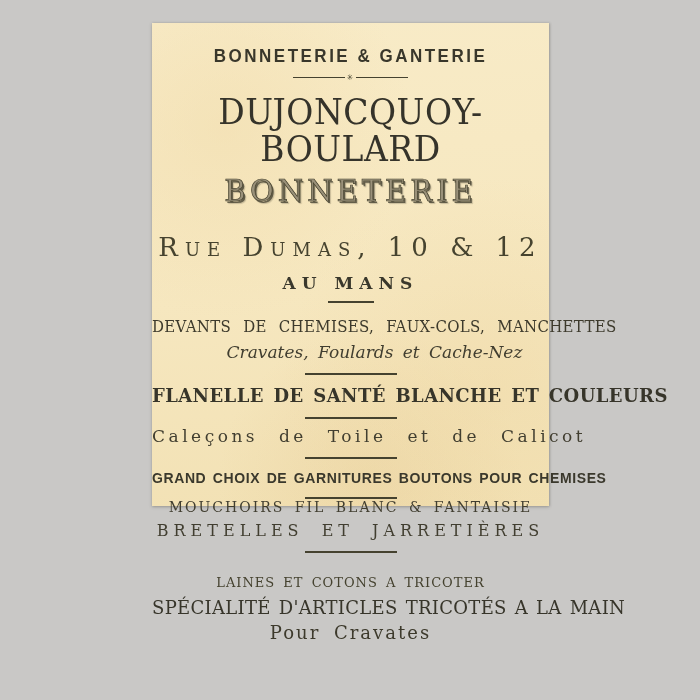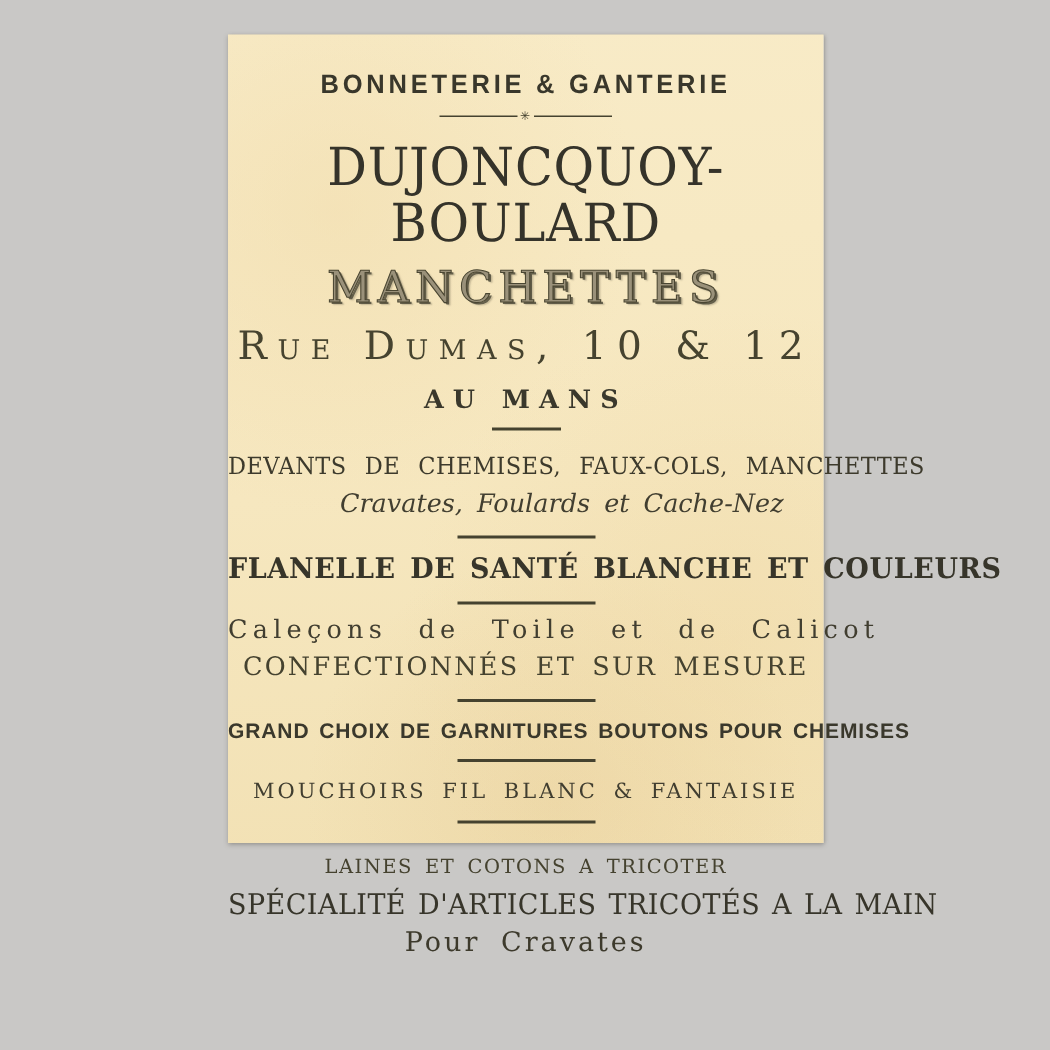--- a/index.html
+++ b/index.html
@@ -16,21 +16,21 @@
   .stage {
     width: 700px;
     height: 700px;
     position: relative;
   }
   .card {
     position: absolute;
     left: 152px;
     top: 23px;
     width: 397px;
-    height: 539px;
+    height: 483px;
     background:
       radial-gradient(circle at 18% 22%, rgba(240,218,168,0.45), rgba(240,218,168,0) 38%),
       radial-gradient(circle at 85% 75%, rgba(238,214,162,0.40), rgba(238,214,162,0) 42%),
       radial-gradient(circle at 55% 95%, rgba(228,200,145,0.35), rgba(228,200,145,0) 30%),
       linear-gradient(176deg, #f8ebc7 0%, #f6e7bf 55%, #f2e1b4 100%);
     box-shadow: 0 1px 3px rgba(80,78,70,0.35), 1px 0 2px rgba(80,78,70,0.2);
     border-radius: 0;
     text-align: center;
     color: #3d3a2c;
   }
@@ -76,21 +76,21 @@
   .profession {
     margin-top: 9px;
     font-family: "DejaVu Serif", serif;
     font-size: 29px;
     letter-spacing: 4px;
     color: #9a917a;
     -webkit-text-stroke: 0.7px #4a4632;
     text-shadow: 1.5px 1.5px 0 rgba(62,59,44,0.75), 2.5px 2.5px 1px rgba(62,59,44,0.25);
   }
   .address {
-    margin-top: 8px;
+    margin-top: 24px;
     font-family: "DejaVu Serif", serif;
     font-variant: small-caps;
     font-size: 26px;
     font-weight: 400;
     letter-spacing: 7px;
     color: #46432f;
   }
   .city {
     margin-top: 11px;
     font-family: "DejaVu Serif", serif;
@@ -162,21 +162,20 @@
   .l-grandchoix {
     margin-top: 11px;
     font-family: "Liberation Sans", sans-serif;
     font-weight: 700;
     font-size: 14px;
     letter-spacing: 0.6px;
     word-spacing: 2px;
     color: #3a382c;
   }
   .l-mouchoirs {
-    margin-top: 12px;
     font-size: 14px;
     letter-spacing: 2px;
     word-spacing: 4px;
     color: #413e30;
   }
   .l-bretelles {
     margin-top: 6px;
     font-size: 16px;
     letter-spacing: 5px;
     word-spacing: 8px;
@@ -214,21 +213,21 @@
     <div class="category">BONNETERIE &amp; GANTERIE</div>
 
     <div class="ornament">
       <span class="orn-line"></span>
       <span class="orn-glyph">✳</span>
       <span class="orn-line"></span>
     </div>
 
     <h1 class="business">DUJONCQUOY-BOULARD</h1>
 
-    <div class="profession">MANCHETTES</div>
+    <div class="profession">BONNETERIE</div>
 
     <div class="address">Rue Dumas, 10 &amp; 12</div>
 
     <div class="city">AU MANS</div>
 
     <div class="rule rule-short"></div>
 
     <div>
       <div class="line l-devants">DEVANTS DE CHEMISES, FAUX-COLS, MANCHETTES</div>
       <div class="line l-cravates">Cravates, Foulards et Cache-Nez</div>
@@ -237,33 +236,33 @@
     <div class="rule"></div>
 
     <div>
       <div class="line l-flanelle">FLANELLE DE SANTÉ BLANCHE ET COULEURS</div>
     </div>
 
     <div class="rule"></div>
 
     <div>
       <div class="line l-calecons">Caleçons de Toile et de Calicot</div>
-      <div class="line l-confectionnes">CONFECTIONNÉS ET SUR MESURE</div>
     </div>
 
     <div class="rule"></div>
 
     <div>
       <div class="line l-grandchoix">GRAND CHOIX DE GARNITURES BOUTONS POUR CHEMISES</div>
     </div>
 
     <div class="rule"></div>
 
     <div>
       <div class="line l-mouchoirs">MOUCHOIRS FIL BLANC &amp; FANTAISIE</div>
+      <div class="line l-bretelles">BRETELLES ET JARRETIÈRES</div>
     </div>
 
     <div class="rule"></div>
 
     <div>
       <div class="line l-laines">LAINES ET COTONS A TRICOTER</div>
       <div class="line l-specialite">SPÉCIALITÉ D'ARTICLES TRICOTÉS A LA MAIN</div>
       <div class="line l-enfants">Pour Cravates</div>
     </div>
 

